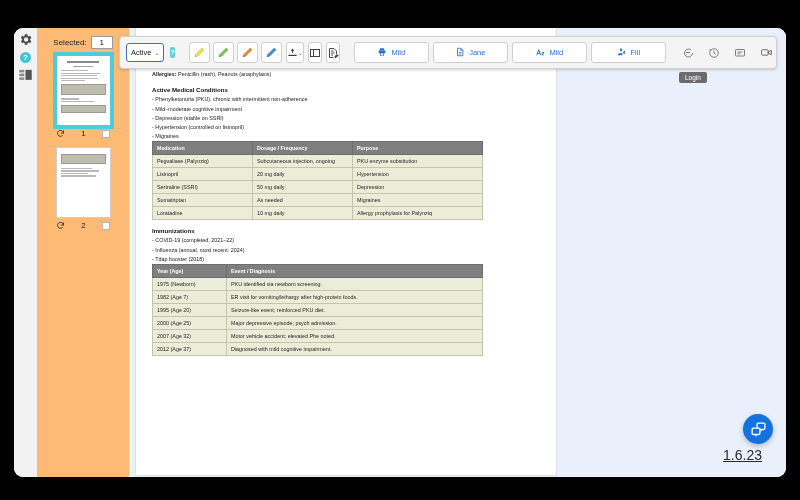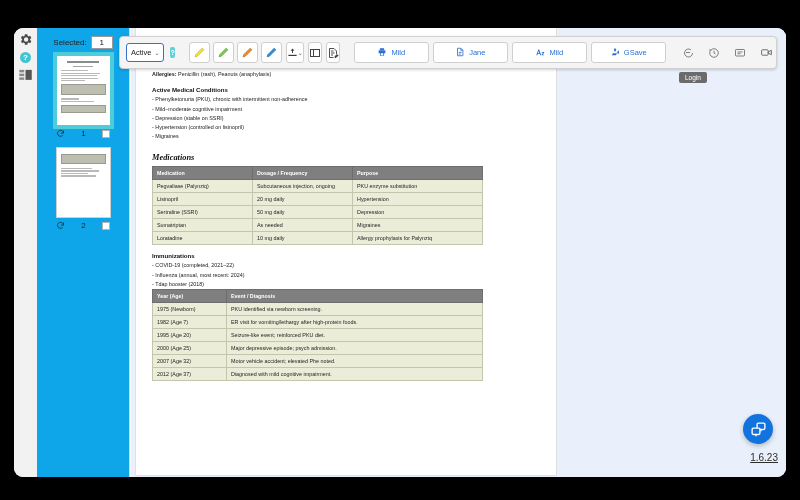--- a/index.html
+++ b/index.html
@@ -32,21 +32,21 @@
     width: 11px; height: 11px; border-radius: 50%;
     background: #41c5d4; color: #fff; font-size: 8px;
     display: flex; align-items: center; justify-content: center;
     font-weight: bold;
   }
 
   
   #thumb-panel {
     position: absolute; left: 23px; top: 0;
     width: 93px; height: 100%;
-    background: #0ea5e9;
+    background: #fdba74;
     border-right: 1px solid #d8d8d8;
     padding-top: 8px;
   }
   #selected-row {
     display: flex; align-items: center; justify-content: center;
     gap: 4px; font-size: 8px; color: #222; margin-bottom: 6px;
   }
   #selected-input {
     width: 22px; height: 13px; border: 1px solid #9a9a9a;
     background: #fff; font-size: 8px; text-align: center;
@@ -167,22 +167,22 @@
 
   
   #help-fab {
     position: absolute; right: 13px; bottom: 33px;
     width: 30px; height: 30px; border-radius: 50%;
     background: #1273de;
     display: flex; align-items: center; justify-content: center;
     box-shadow: 0 2px 5px rgba(0,0,0,.25); z-index: 15;
   }
   #version {
-    position: absolute; right: 8px; bottom: 14px;
-    font-size: 10px; color: #2b2b2b; z-index: 15; text-decoration: underline;
+    position: absolute; right: 24px; bottom: 14px;
+    font-size: 14px; color: #2b2b2b; z-index: 15; text-decoration: underline;
   }
 </style>
 </head>
 <body>
 
 <div id="app-window">
 
   <div id="left-rail">
     <span>
       <svg class="rail-icon" viewBox="0 0 24 24" fill="#4a4a4a">
@@ -265,21 +265,20 @@
           <b>Allergies:</b><span> Penicillin (rash), Peanuts (anaphylaxis)</span>
         </div>
 
         <div class="d-head">Active Medical Conditions</div>
         <div class="d-line">- Phenylketonuria (PKU), chronic with intermittent non-adherence</div>
         <div class="d-line">- Mild–moderate cognitive impairment</div>
         <div class="d-line">- Depression (stable on SSRI)</div>
         <div class="d-line">- Hypertension (controlled on lisinopril)</div>
         <div class="d-line">- Migraines</div>
 
-        <div class="d-sect">Medications</div>
         <table class="doc-table">
           <colgroup>
               <col style="width:100px">
               <col style="width:100px">
               <col style="width:130px">
             </colgroup>
           <thead>
             <tr>
               <th>Medication</th>
               <th>Dosage / Frequency</th>
@@ -460,21 +459,21 @@
       </span>
       <span>Mild</span>
     </div>
 
     <div class="tb-text-btn">
       <span>
         <svg width="10" height="10" viewBox="0 0 24 24" fill="#2a6fd4">
           <path d="M12 2l3 5-3 5-3-5 3-5zM4 20l3-5h10l-3 5H4zM20 18l-3-5 3-5 2 4-2 6z"></path>
         </svg>
       </span>
-      <span>GSave</span>
+      <span>Fill</span>
     </div>
 
     <div class="tb-sep" style="background:transparent;width:6px"></div>
 
     <div class="tb-group" style="gap:9px">
       <span class="tb-icon-only">
         <svg width="12" height="12" viewBox="0 0 24 24" fill="none" stroke="#6a6a6a" stroke-width="1.7">
           <path d="M21 12a8 8 0 1 1-3-6.2"></path>
             <path d="M8 11h8"></path>
         </svg>

